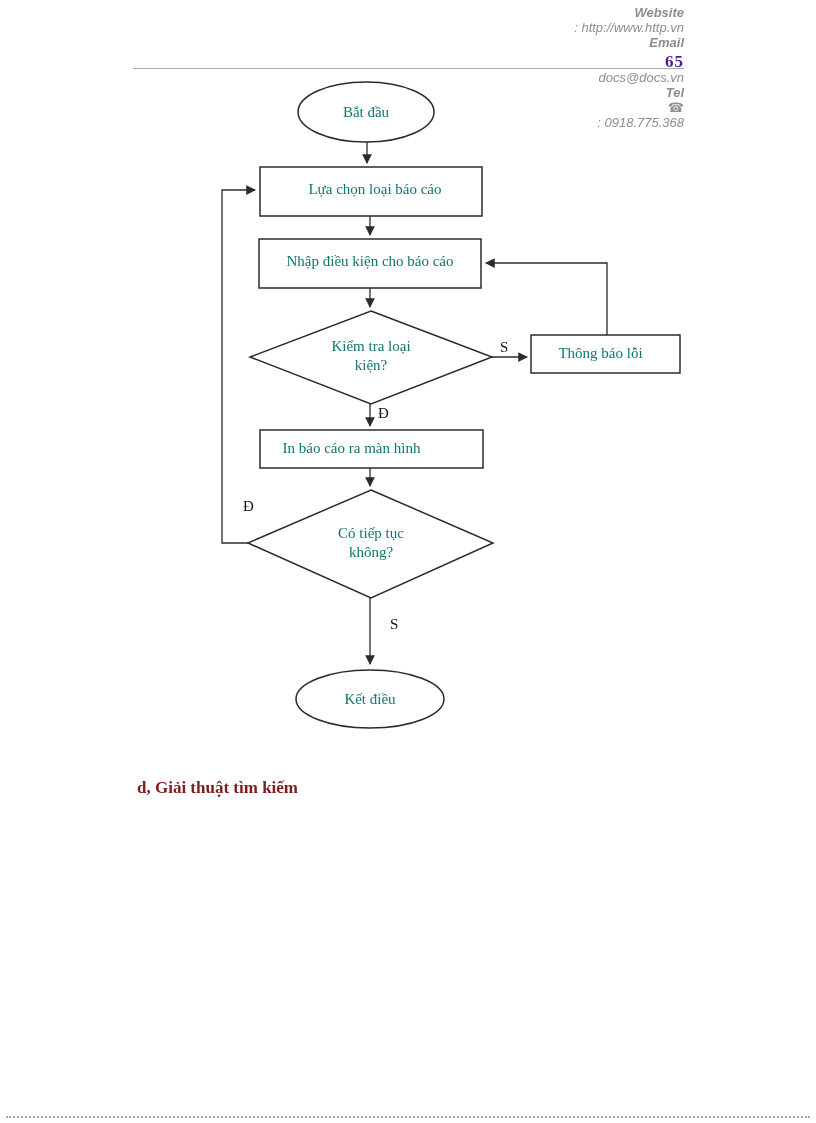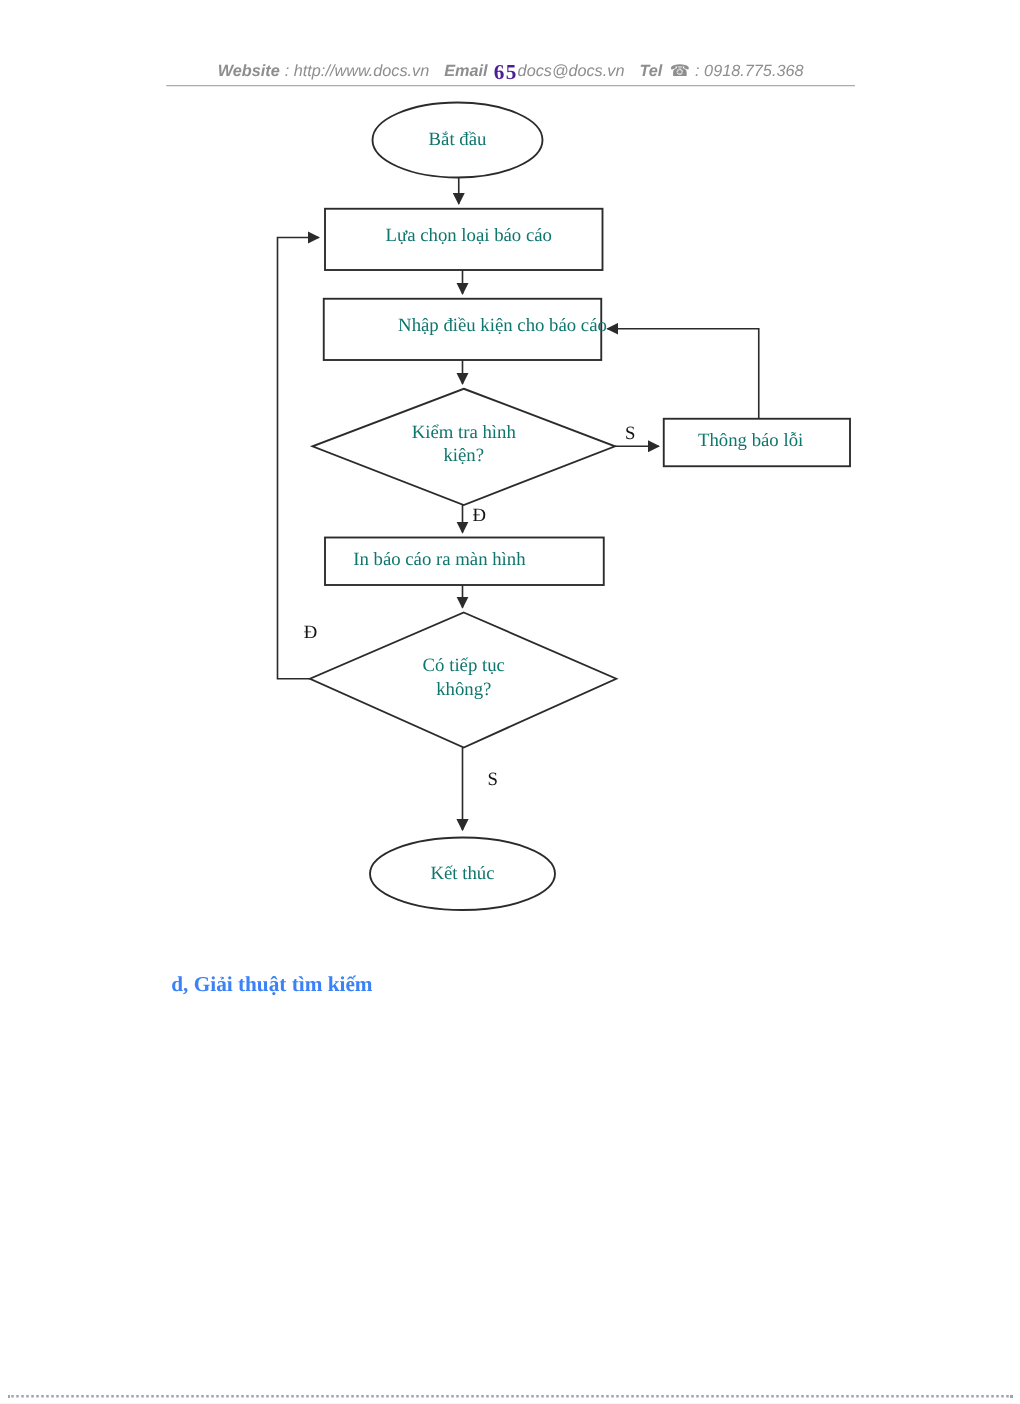--- a/index.html
+++ b/index.html
@@ -3,24 +3,25 @@
 <meta charset="utf-8">
 <style>
   html,body { margin:0; padding:0; background:#e8e8e8; }
   .page {
     position:relative; width:816px; height:1123px; margin:0 auto;
     background:#ffffff; overflow:hidden;
     font-family:"Liberation Serif", serif; color:#111;
   }
   
   .header {
-    position:absolute; left:133px; top:45px; width:551px; height:22px;
-    display:flex; justify-content:center; align-items:center;
+    position:absolute; left:133px; top:56px; width:551px; height:22px;
+    display:flex; justify-content:center; align-items:flex-end;
     font:italic 13px "Liberation Sans", sans-serif; color:#8e8e8e;
     white-space:pre;
+    flex-direction:column;
   }
   .hdr-b { font-weight:bold; }
   .hdr-gap-s { margin-left:4px; }
   .hdr-gap-m { margin-left:12px; }
   .page-num {
     font:bold 17px "Liberation Serif", serif; font-style:normal;
     color:#4c1d95; margin-left:5px; position:relative; top:2px; letter-spacing:1px;
   }
   .phone-glyph { margin-left:6px; font-style:normal; }
   .header-rule {
@@ -36,36 +37,36 @@
     position:absolute; display:flex; align-items:center; justify-content:center;
     text-align:center; font:15px "Liberation Serif", serif; color:#0f766e;
     line-height:1.25; pointer-events:none;
   }
   .edge-label {
     position:absolute; font:15px "Liberation Serif", serif; color:#141414;
   }
   
   .section-heading {
     position:absolute; left:137px; top:778px;
-    font:bold 17px "Liberation Serif", serif; color:#3b82f6;
+    font:bold 17px "Liberation Serif", serif; color:#7f1d1d;
   }
   
   .footer-rule {
     position:absolute; left:6px; top:1116px; width:804px; height:0;
     border-top:2px dotted #a3a3b0;
   }
 </style>
 </head>
 <body>
 
 <div class="page">
 
   <div class="header">
     <span class="hdr-b">Website</span>
-    <span class="hdr-gap-s">: http://www.docs.vn</span>
+    <span class="hdr-gap-s">: http://www.http.vn</span>
     <span class="hdr-b hdr-gap-m">Email</span>
     <span class="page-num">65</span>
     <span>docs@docs.vn</span>
     <span class="hdr-b hdr-gap-m">Tel</span>
     <span class="phone-glyph">☎</span>
     <span class="hdr-gap-s">: 0918.775.368</span>
   </div>
   <div class="header-rule"></div>
 
   <svg class="flow" width="816" height="770" viewBox="0 0 816 770">
@@ -90,26 +91,26 @@
     <rect class="shape" x="259" y="239" width="222" height="49"></rect>
     <polygon class="shape" points="371,311 492,357 371,404 250,357"></polygon>
     <rect class="shape" x="531" y="335" width="149" height="38"></rect>
     <rect class="shape" x="260" y="430" width="223" height="38"></rect>
     <polygon class="shape" points="371,490 493,543 371,598 248,543"></polygon>
     <ellipse class="shape" cx="370" cy="699" rx="74" ry="29"></ellipse>
   </svg>
 
   <div class="node-label" style="left:298px; top:84px; width:136px; height:56px;">Bắt đầu</div>
   <div class="node-label" style="left:260px; top:167px; width:230px; height:45px;">Lựa chọn loại báo cáo</div>
-  <div class="node-label" style="left:259px; top:239px; width:222px; height:45px;margin-left:32px;">Nhập điều kiện cho báo cáo</div>
-  <div class="node-label" style="left:321px; top:334px; width:100px; height:44px;">Kiểm tra hình kiện?</div>
+  <div class="node-label" style="left:259px; top:239px; width:222px; height:45px;">Nhập điều kiện cho báo cáo</div>
+  <div class="node-label" style="left:321px; top:334px; width:100px; height:44px;">Kiểm tra loại kiện?</div>
   <div class="node-label" style="left:531px; top:335px; width:139px; height:36px;">Thông báo lỗi</div>
   <div class="node-label" style="left:260px; top:430px; width:183px; height:36px;">In báo cáo ra màn hình</div>
   <div class="node-label" style="left:328px; top:521px; width:86px; height:44px;">Có tiếp tục không?</div>
-  <div class="node-label" style="left:296px; top:672px; width:148px; height:54px;">Kết thúc</div>
+  <div class="node-label" style="left:296px; top:672px; width:148px; height:54px;">Kết điều</div>
 
   <div class="edge-label" style="left:500px; top:339px;">S</div>
   <div class="edge-label" style="left:378px; top:405px;">Đ</div>
   <div class="edge-label" style="left:243px; top:498px;">Đ</div>
   <div class="edge-label" style="left:390px; top:616px;">S</div>
 
   <div class="section-heading">d, Giải thuật tìm kiếm</div>
 
   <div class="footer-rule"></div>
 

